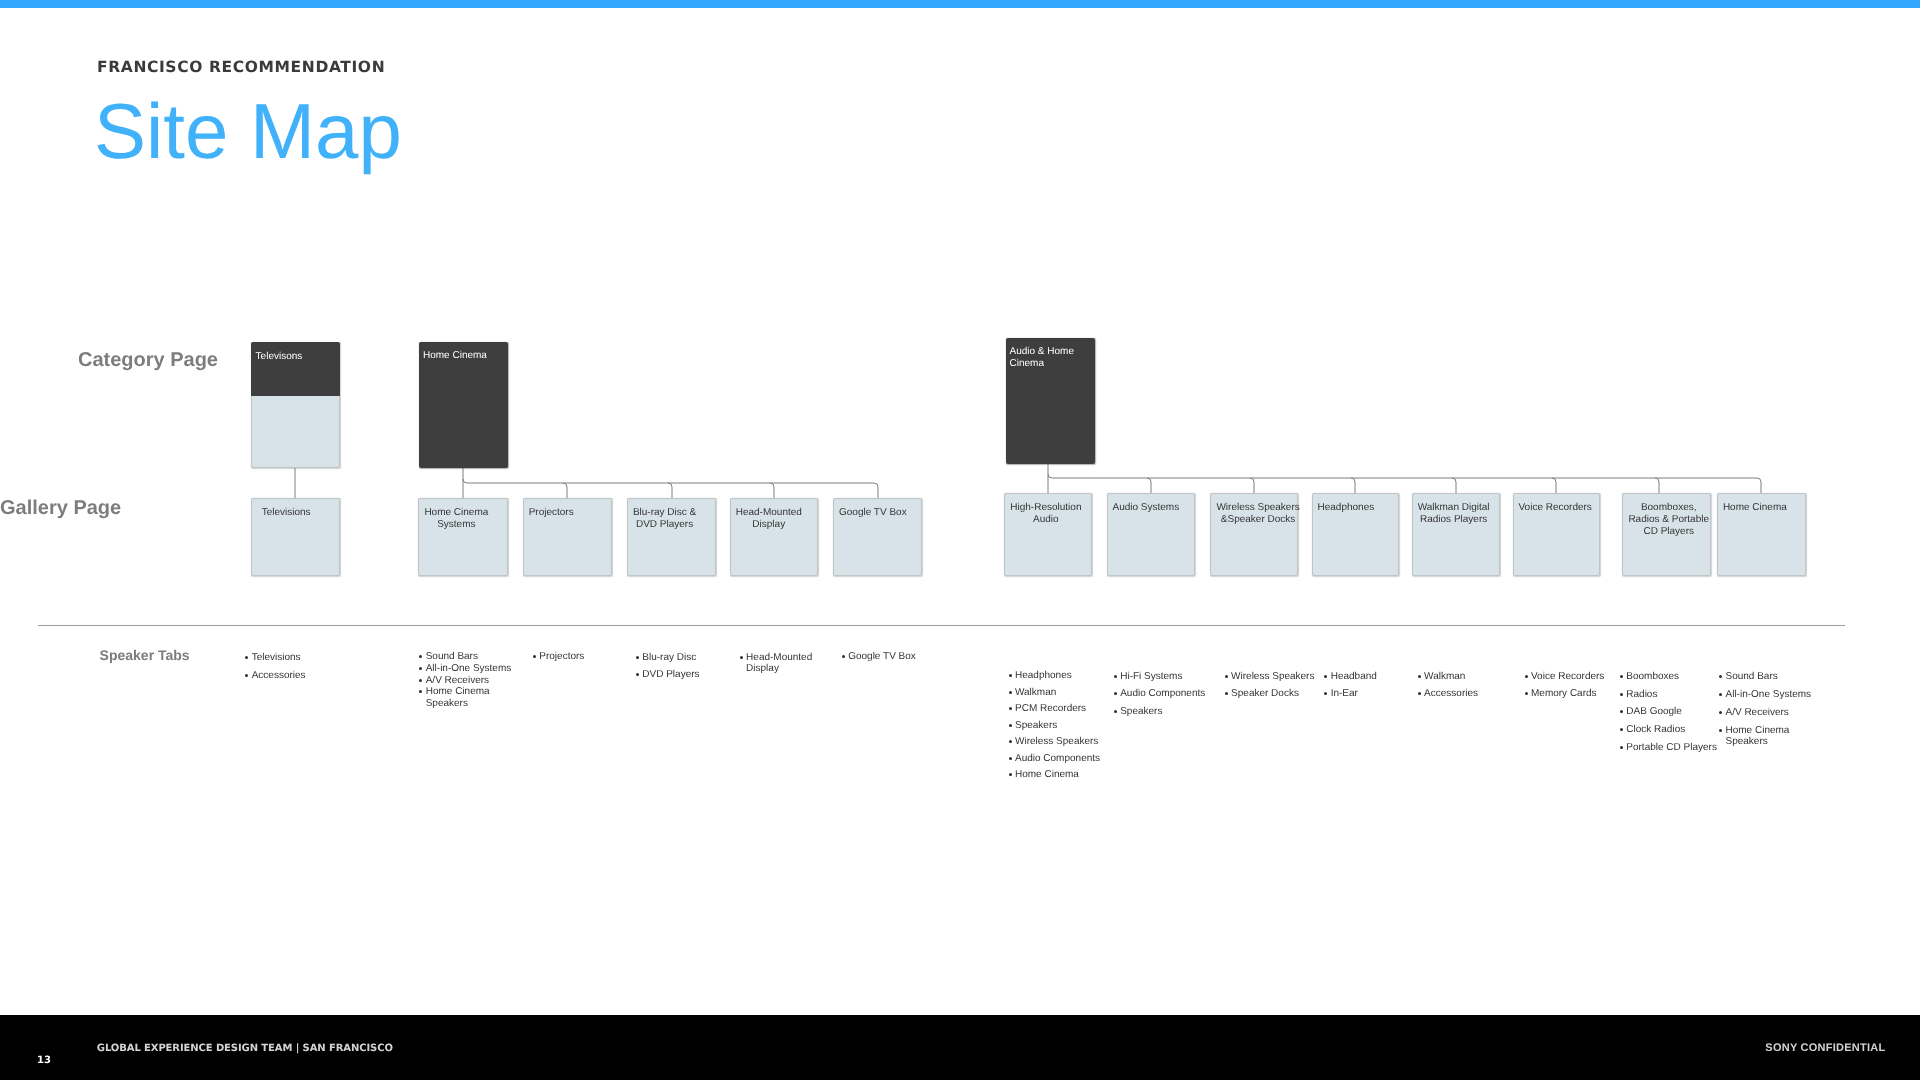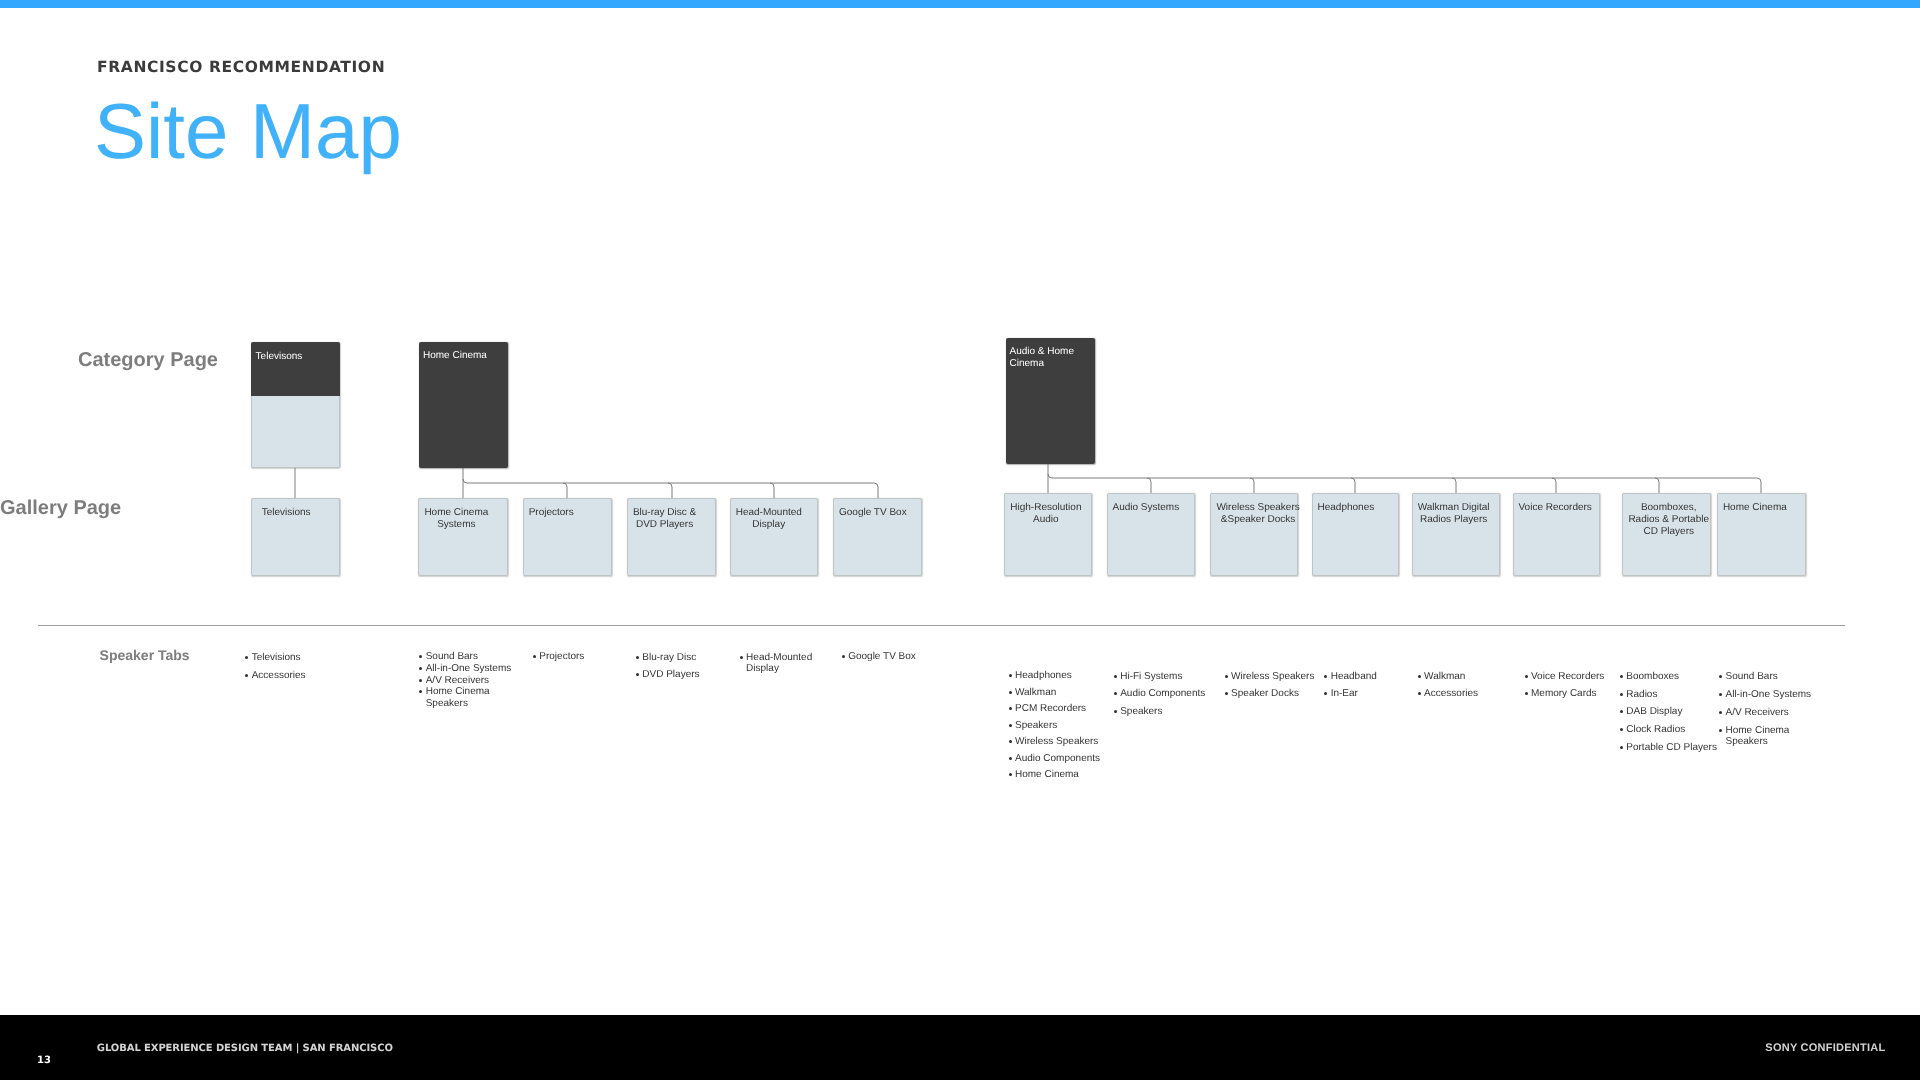--- a/index.html
+++ b/index.html
@@ -322,21 +322,21 @@
         <div class="tabline" style="top: 0px; position: absolute;">
           <span class="bullet"></span>
           <span class="txt">Boomboxes</span>
         </div>
         <div class="tabline" style="top: 17.9px; position: absolute;">
           <span class="bullet"></span>
           <span class="txt">Radios</span>
         </div>
         <div class="tabline" style="top: 35.8px; position: absolute;">
           <span class="bullet"></span>
-          <span class="txt">DAB Display</span>
+          <span class="txt">DAB Google</span>
         </div>
         <div class="tabline" style="top: 53.7px; position: absolute;">
           <span class="bullet"></span>
           <span class="txt">Clock Radios</span>
         </div>
         <div class="tabline" style="top: 71.6px; position: absolute;">
           <span class="bullet"></span>
           <span class="txt">Portable CD Players</span>
         </div>
       </div>

